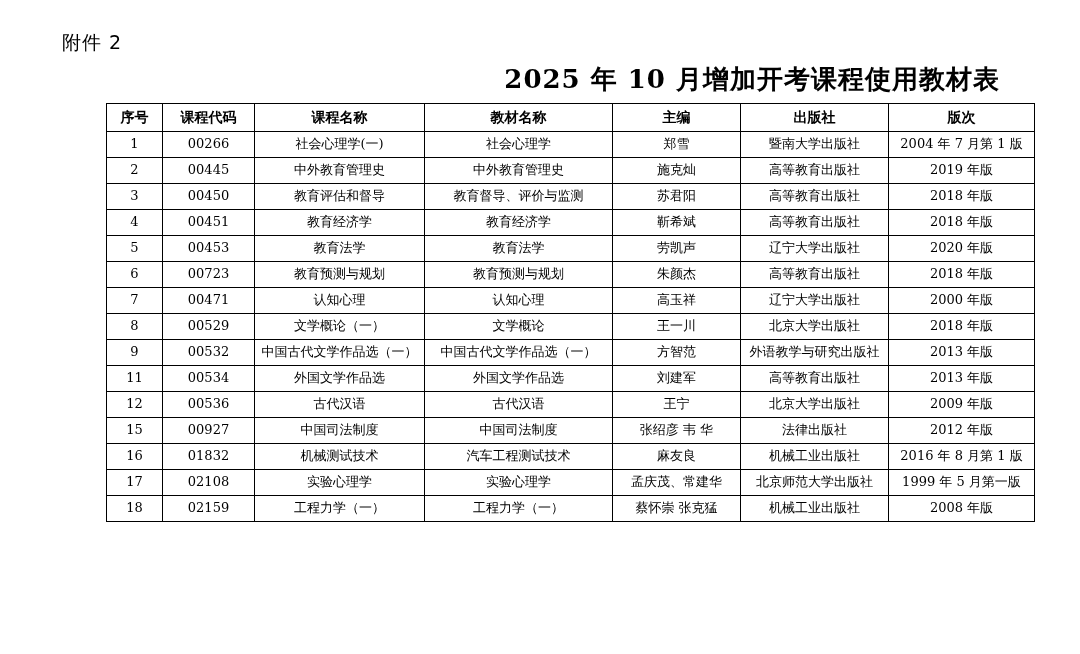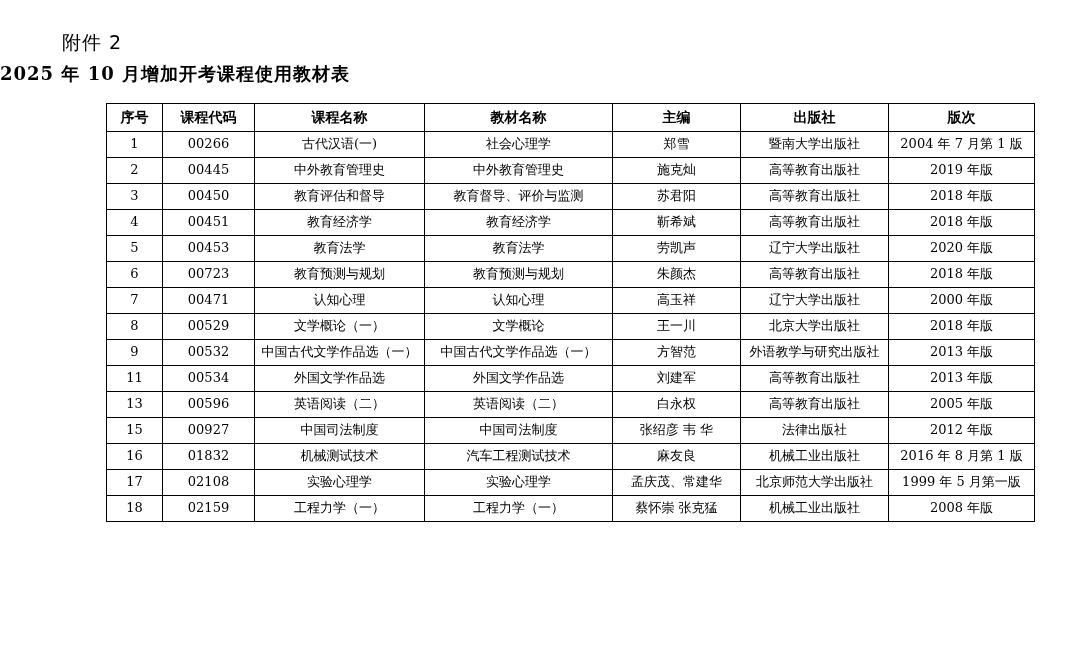--- a/index.html
+++ b/index.html
@@ -24,24 +24,24 @@
     position: absolute;
     left: 62px;
     top: 30px;
     font-size: 19px;
     letter-spacing: 1px;
     font-family: "DejaVu Sans", "Liberation Sans", sans-serif;
   }
   .doc-title {
     position: absolute;
     left: 0;
-    right: 12px;
+    right: 0;
     top: 62px;
-    text-align: left;
-    font-size: 18px;
+    text-align: right;
+    font-size: 26px;
     font-weight: bold;
     letter-spacing: 1px;
   }
   .table-wrap {
     position: absolute;
     left: 106px;
     top: 103px;
     width: 868px;
   }
   table.course-table {
@@ -106,21 +106,21 @@
           <th>教材名称</th>
           <th>主编</th>
           <th>出版社</th>
           <th>版次</th>
         </tr>
       </thead>
       <tbody>
         <tr>
           <td class="num">1</td>
           <td class="code">00266</td>
-          <td>古代汉语(一)</td>
+          <td>社会心理学(一)</td>
           <td>社会心理学</td>
           <td>郑雪</td>
           <td>暨南大学出版社</td>
           <td>2004 年 7 月第 1 版</td>
         </tr>
         <tr>
           <td class="num">2</td>
           <td class="code">00445</td>
           <td>中外教育管理史</td>
           <td>中外教育管理史</td>
@@ -194,27 +194,27 @@
         <tr>
           <td class="num">11</td>
           <td class="code">00534</td>
           <td>外国文学作品选</td>
           <td>外国文学作品选</td>
           <td>刘建军</td>
           <td>高等教育出版社</td>
           <td>2013 年版</td>
         </tr>
         <tr>
-          <td class="num">13</td>
-          <td class="code">00596</td>
-          <td>英语阅读（二）</td>
-          <td>英语阅读（二）</td>
-          <td>白永权</td>
-          <td>高等教育出版社</td>
-          <td>2005 年版</td>
+          <td class="num">12</td>
+          <td class="code">00536</td>
+          <td>古代汉语</td>
+          <td>古代汉语</td>
+          <td>王宁</td>
+          <td>北京大学出版社</td>
+          <td>2009 年版</td>
         </tr>
         <tr>
           <td class="num">15</td>
           <td class="code">00927</td>
           <td>中国司法制度</td>
           <td>中国司法制度</td>
           <td>张绍彦 韦 华</td>
           <td>法律出版社</td>
           <td>2012 年版</td>
         </tr>

